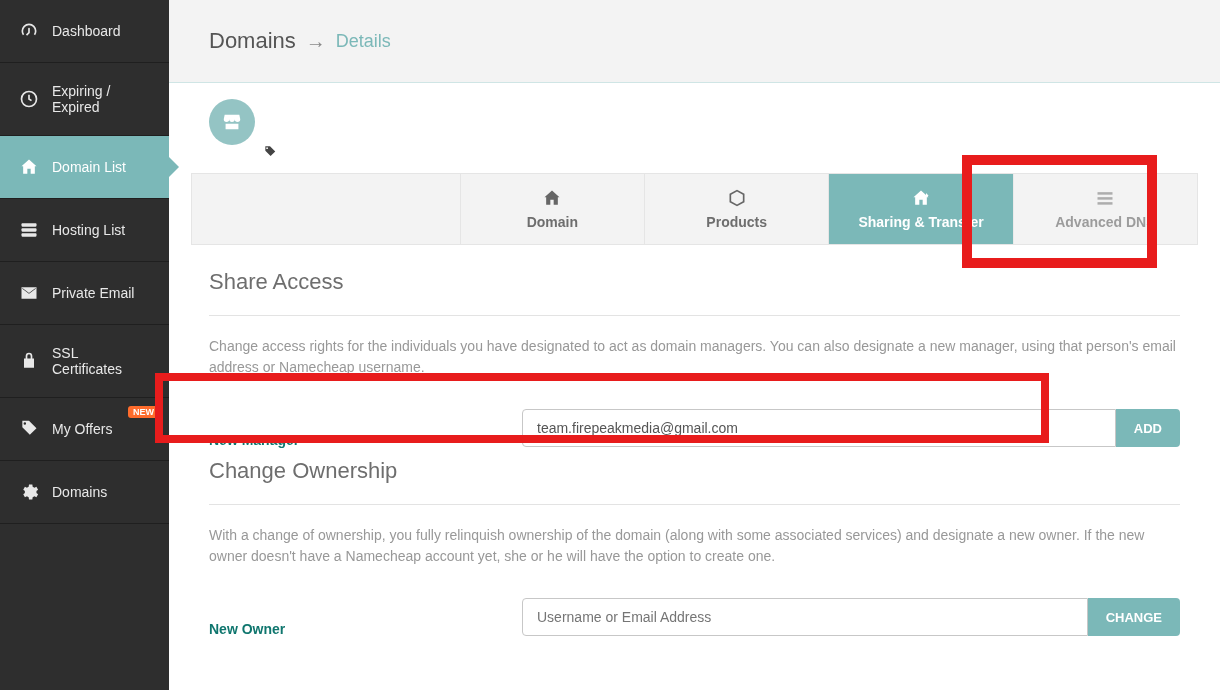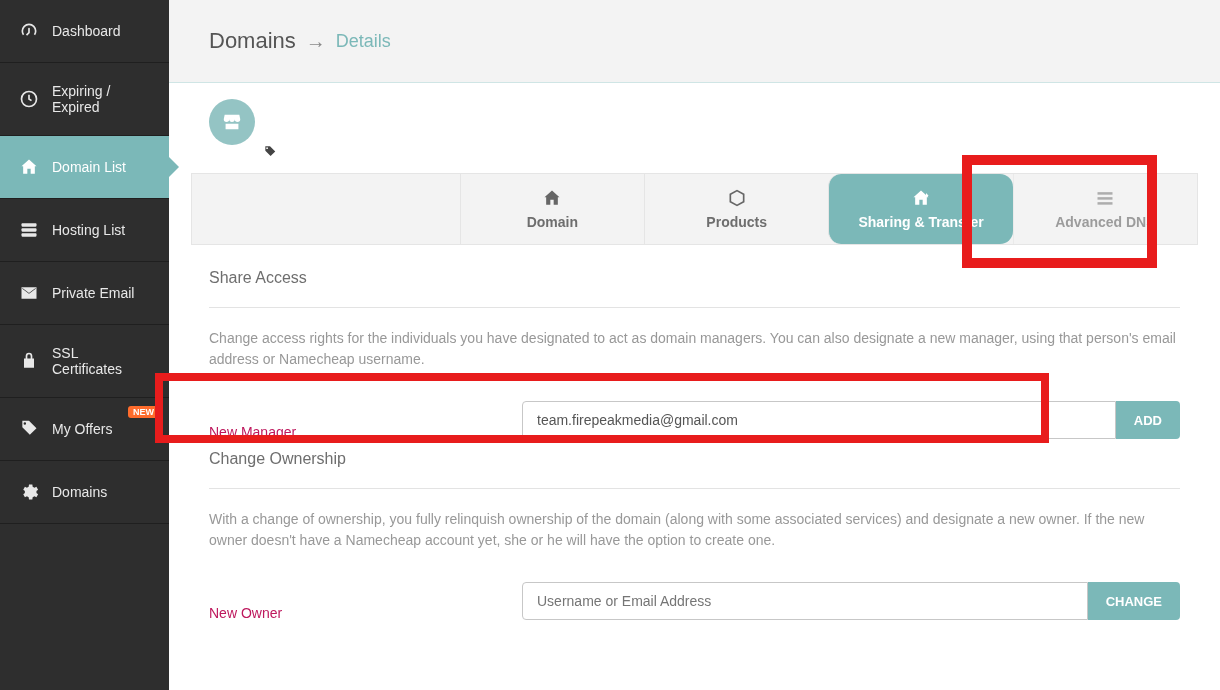--- a/index.html
+++ b/index.html
@@ -131,36 +131,35 @@
       padding: 14px 8px;
       color: #6e6e6e;
       font-size: 14px;
       font-weight: 600;
       cursor: pointer;
       border-left: 1px solid #e5e5e5;
     }
     .tab.active {
       background: #7bb8b8;
       color: #fff;
-      border-radius: 13px;
     }
     .tab.disabled {
       opacity: 0.65;
     }
     .tab svg { width: 20px; height: 20px; display: block; margin: 0 auto 6px; }
     .highlight-tab {
       position: absolute;
       border: 10px solid #e81c1c;
       pointer-events: none;
     }
     .content {
       padding: 24px 40px 0 40px;
     }
     .section-title {
-      font-size: 16px;
+      font-size: 22px;
       font-weight: 400;
       color: #6e6e6e;
       margin-bottom: 20px;
     }
     .divider {
       border: none;
       border-top: 1px solid #e3e3e3;
       margin: 0 0 20px 0;
     }
     .section-desc {
@@ -171,22 +170,22 @@
     }
     .form-row {
       display: flex;
       align-items: center;
       gap: 20px;
       padding: 10px 0;
     }
     .form-row .label {
       width: 280px;
       font-size: 14px;
-      font-weight: 400;
-      color: #be185d;
+      font-weight: 700;
+      color: #0f766e;
       margin-top: 24px;
     }
     .input-group {
       flex: 1;
       display: flex;
       margin-left: 13px;
     }
     .input-group input {
       flex: 1;
       padding: 10px 14px;

